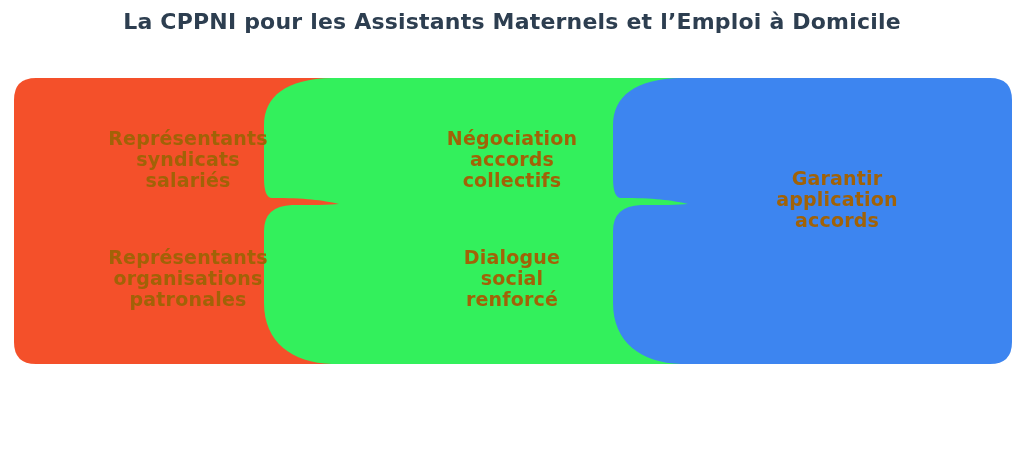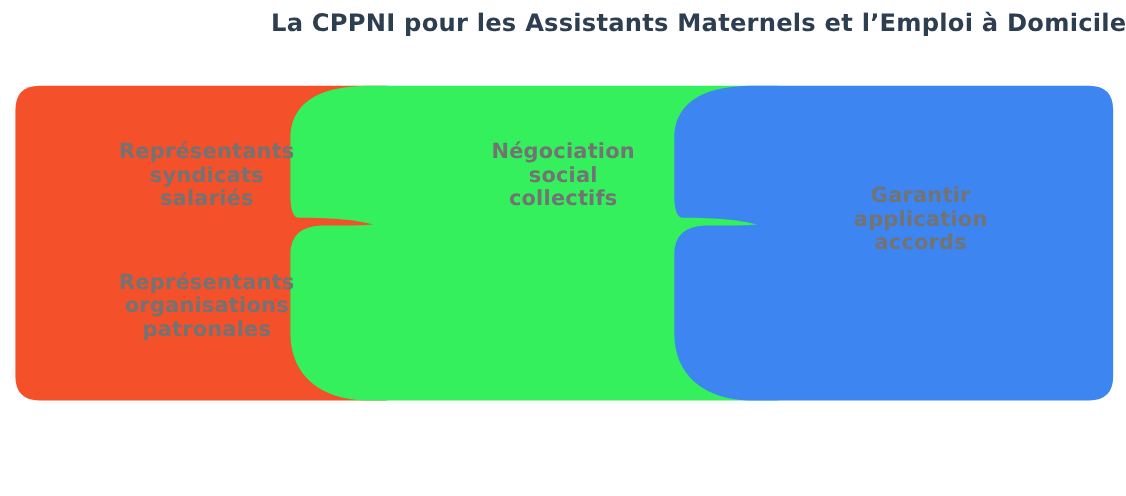--- a/index.html
+++ b/index.html
@@ -15,36 +15,36 @@
     position: relative;
     width: 1024px;
     height: 451px;
     background: #ffffff;
   }
   .title {
     position: absolute;
     top: 9px;
     left: 0;
     width: 1024px;
-    text-align: right;
+    text-align: center;
     font-size: 22px;
     font-weight: 700;
     color: #2d3e50;
     letter-spacing: 0.2px;
   }
   svg.shapes {
     position: absolute;
     top: 0;
     left: 0;
   }
   .label {
     position: absolute;
     width: 240px;
     text-align: center;
-    color: #737373;
+    color: #a16207;
     font-size: 19px;
     font-weight: 700;
     line-height: 21px;
     white-space: pre-line;
     letter-spacing: 0.2px;
   }
   .row1 { top: 128px; }
   .row2 { top: 247px; }
   .col1 { left: 68px;  }
   .col2 { left: 392px; }
@@ -86,22 +86,25 @@
 
   <div class="label row1 col1">Représentants
 syndicats
 salariés</div>
 
   <div class="label row2 col1">Représentants
 organisations
 patronales</div>
 
   <div class="label row1 col2">Négociation
-social
+accords
 collectifs</div>
 
+  <div class="label row2 col2">Dialogue
+social
+renforcé</div>
 
   <div class="label row1 col3">Garantir
 application
 accords</div>
 
 
 </div>
 
 </body></html>

